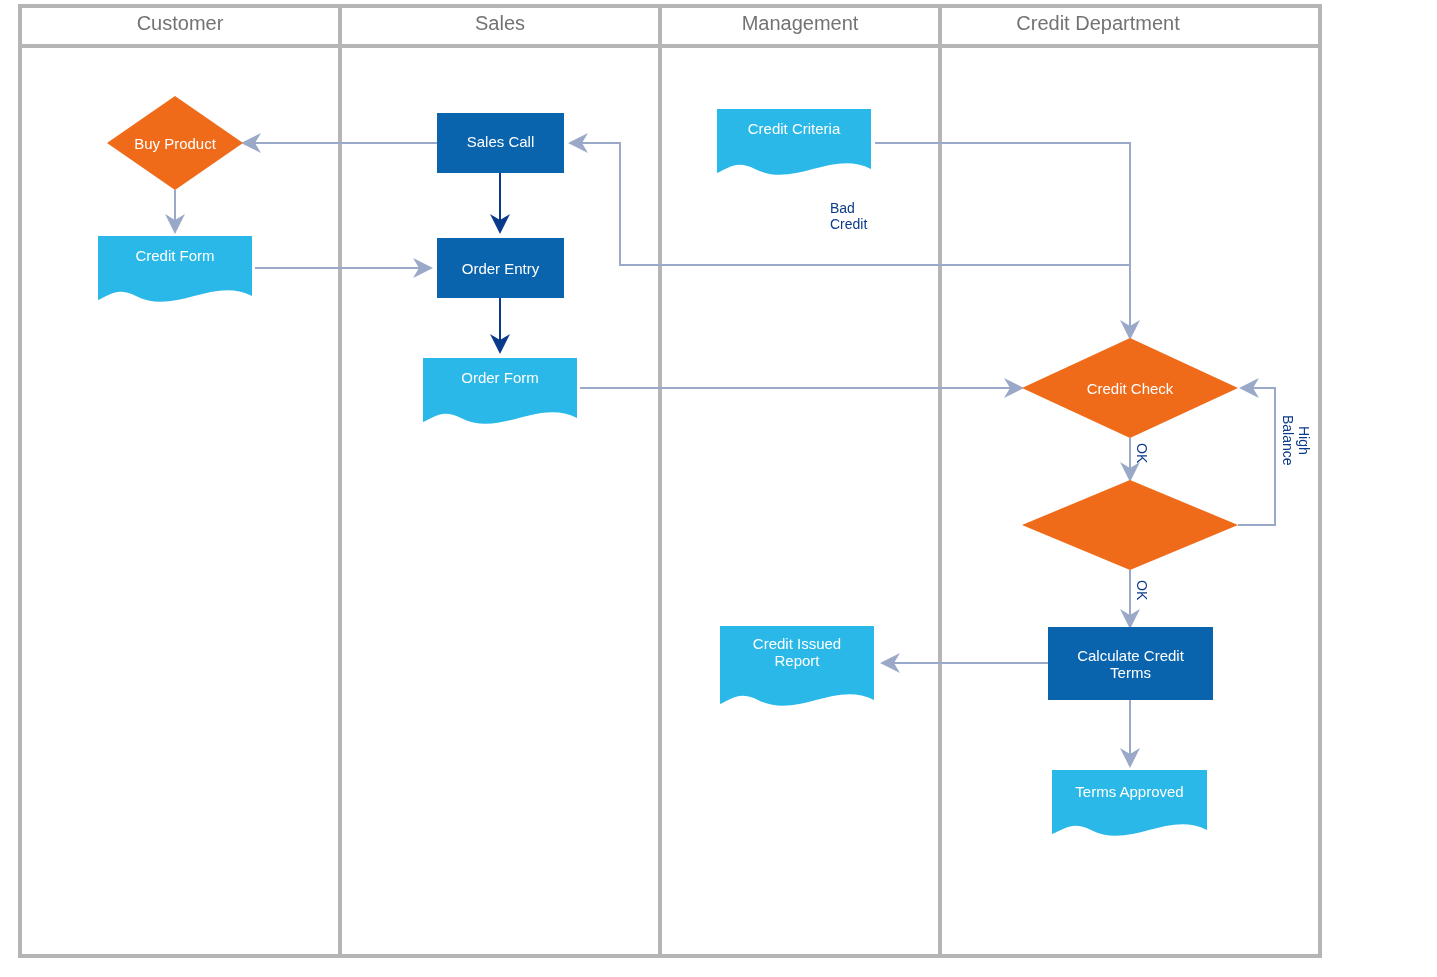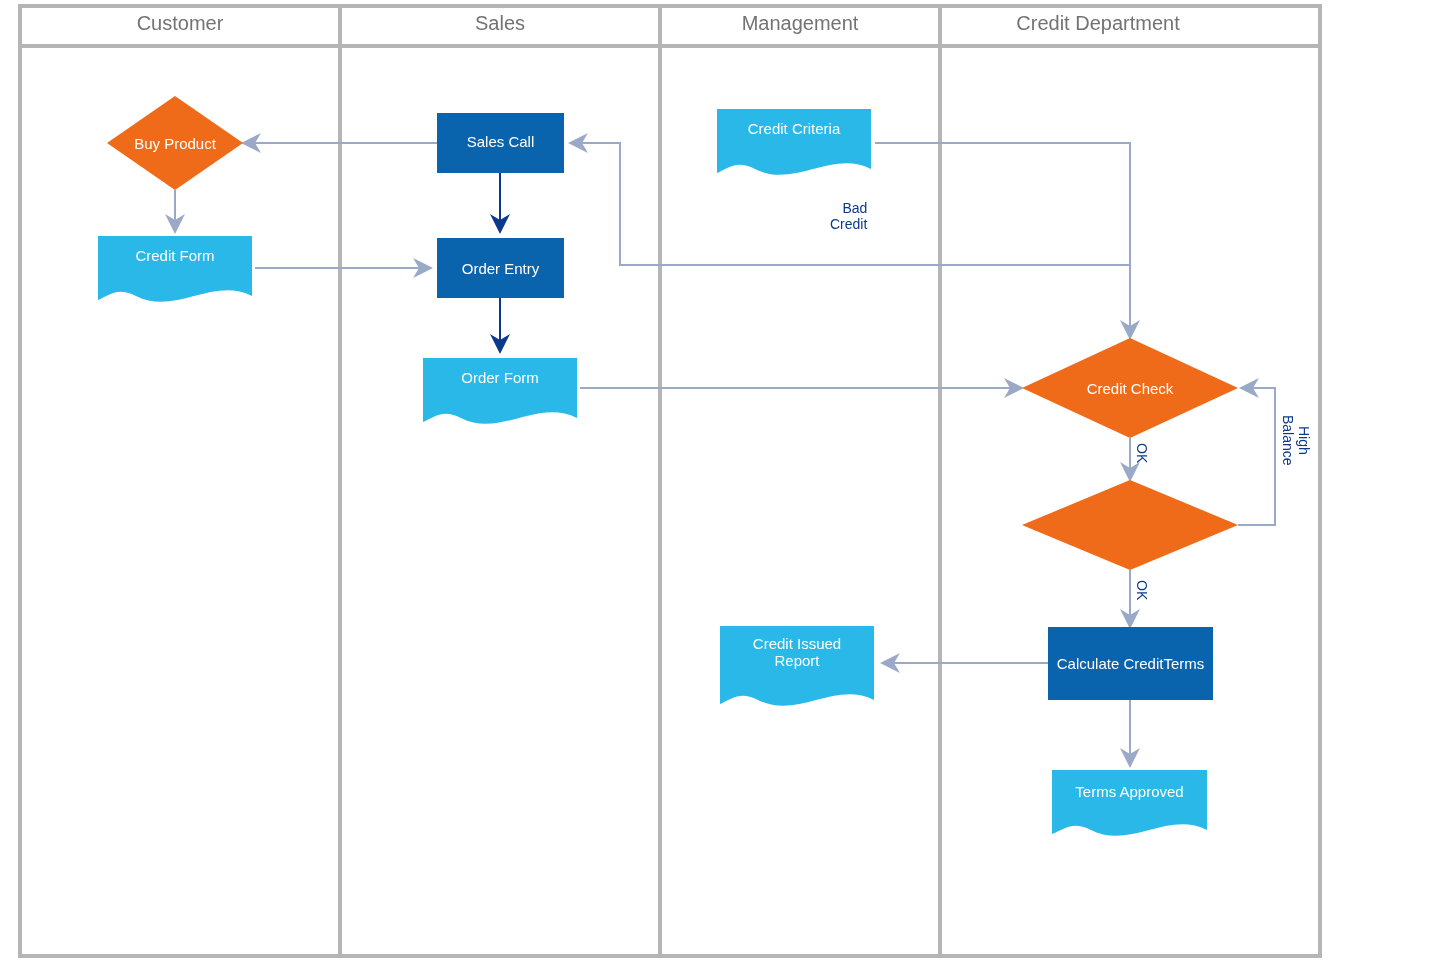--- a/index.html
+++ b/index.html
@@ -125,27 +125,27 @@
 <div class="node-text" style="left:98px;top:240px;width:154px;height:30px">Credit Form</div>
 <div class="node-text" style="left:437px;top:113px;width:127px;height:56px">Sales Call</div>
 <div class="node-text" style="left:437px;top:238px;width:127px;height:60px">Order Entry</div>
 <div class="node-text" style="left:423px;top:362px;width:154px;height:30px">Order Form</div>
 <div class="node-text" style="left:717px;top:113px;width:154px;height:30px">Credit Criteria</div>
 <div class="node-text" style="left:1022px;top:370px;width:216px;height:36px">Credit Check</div>
 <div class="node-text" style="left:720px;top:632px;width:154px;height:40px;flex-direction:column">
   <span>Credit Issued</span>
   <span>Report</span>
 </div>
-<div class="node-text" style="left:1048px;top:627px;width:165px;height:73px;flex-direction:row">
+<div class="node-text" style="left:1048px;top:627px;width:165px;height:73px;flex-direction:column">
   <span>Calculate Credit</span>
   <span>Terms</span>
 </div>
 <div class="node-text" style="left:1052px;top:776px;width:155px;height:30px">Terms Approved</div>
 
-<div class="edge-label" style="left:830px;top:200px;text-align:right">
+<div class="edge-label" style="left:830px;top:200px;text-align:left">
   <div>Bad</div>
   <div>Credit</div>
 </div>
 <div class="edge-label vert" style="left:1134px;top:443px">OK</div>
 <div class="edge-label vert" style="left:1134px;top:580px">OK</div>
 <div class="edge-label vert" style="left:1280px;top:415px">
   <span>High</span><br>
   <span>Balance</span>
 </div>
 

